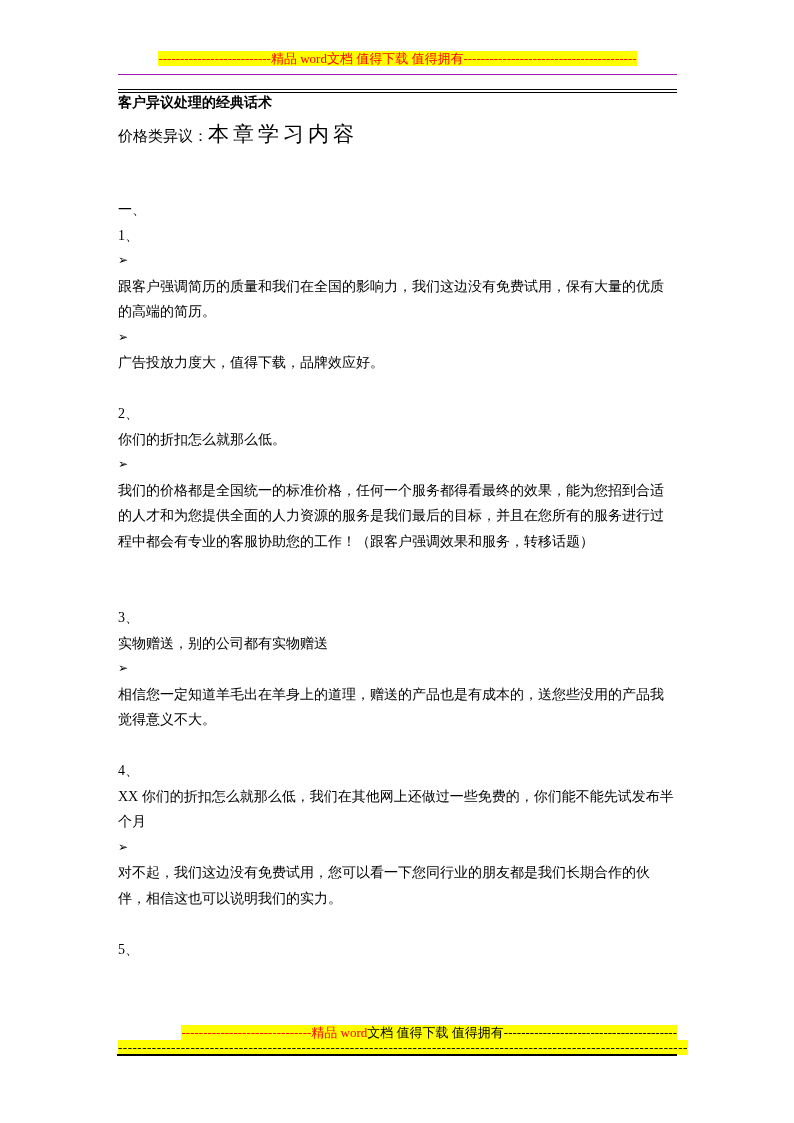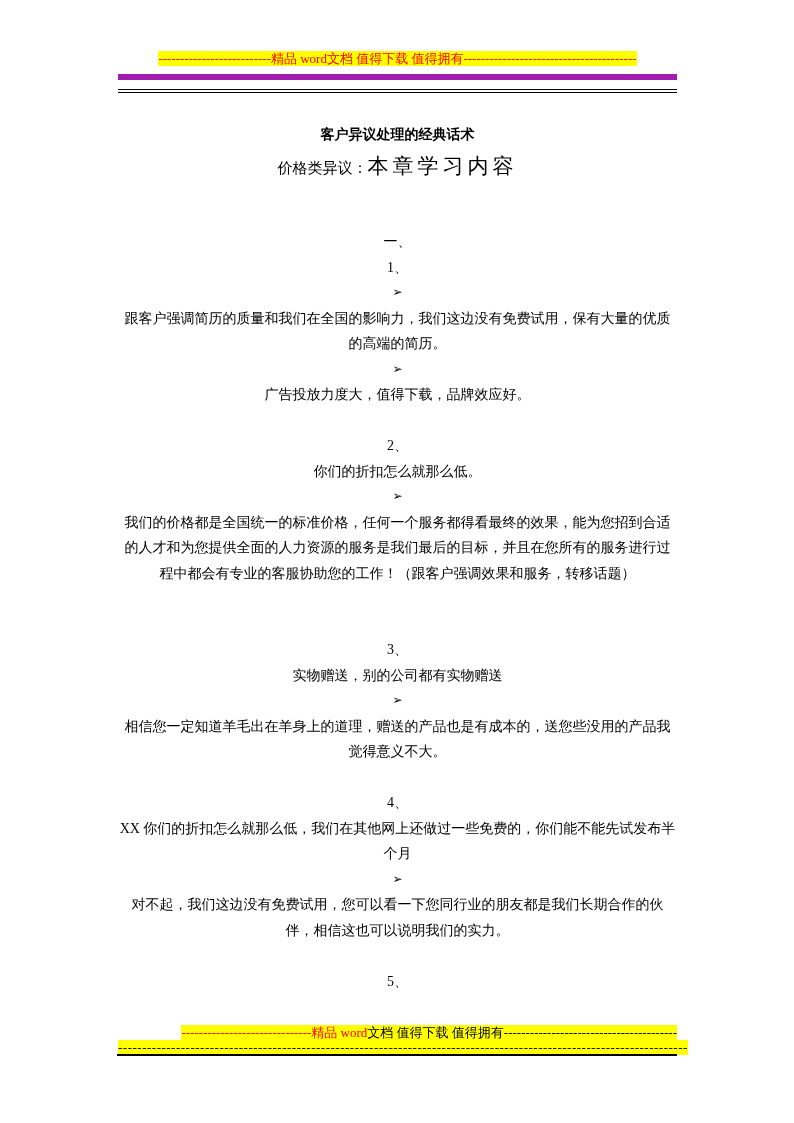--- a/index.html
+++ b/index.html
@@ -9,36 +9,36 @@
     margin:0 auto;
     background:#ffffff;
     font-family:"Liberation Serif","DejaVu Serif",serif;
     color:#000;
     overflow:hidden;
   }
   
   .header{
     position:absolute;left:118px;top:50px;width:559px;
     text-align:center;
-    border-bottom:6px solid #a21caf;
+    border-bottom:1px solid #a21caf;
     padding-bottom:7px;
     font-size:13px;line-height:17px;
     white-space:nowrap;
   }
   .hl-yellow{background:#ffff00;}
   .red-run{color:#ff0000;}
   .black-run{color:#000000;}
   .double-rule{
     position:absolute;left:118px;top:89px;width:559px;height:2px;
     border-top:1px solid #000;border-bottom:1px solid #000;
   }
   
   .content{
-    position:absolute;left:118px;top:112px;width:559px;
-    text-align:center;font-size:14px;line-height:25.5px;
+    position:absolute;left:118px;top:80px;width:559px;
+    text-align:left;font-size:14px;line-height:25.5px;
   }
   .doc-title{font-weight:bold;font-size:14px;margin-top:10px;line-height:26px;}
   .doc-subtitle{line-height:36px;}
   .subtitle-prefix{font-size:15px;}
   .subtitle-emphasis{font-size:21px;letter-spacing:4px;}
   .blocks{margin-top:42px;}
   .line{line-height:25.5px;min-height:25.5px;}
   .bullet-line{font-size:12px;}
   .gap-line{height:25.5px;}
   

